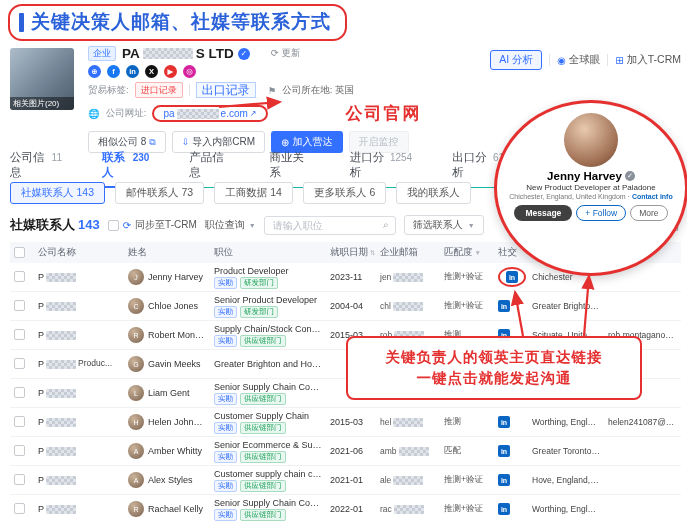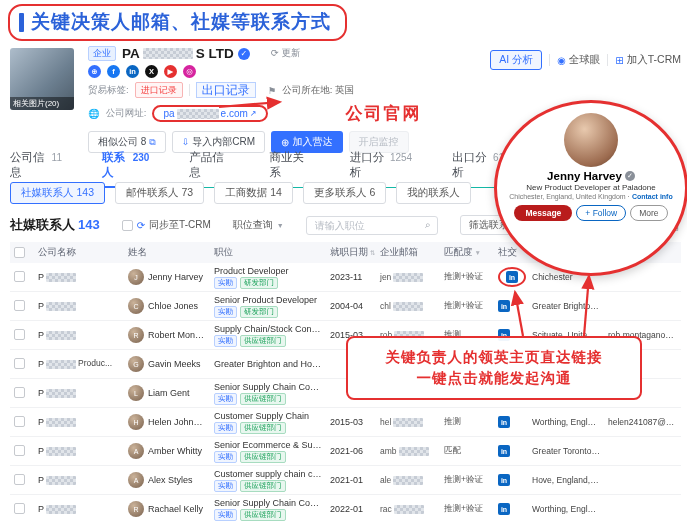--- a/index.html
+++ b/index.html
@@ -64,21 +64,21 @@
   .tab.active .cnt{color:#3370ff;}
   .tab.active::after{content:"";position:absolute;left:0;right:0;bottom:-8px;height:2px;background:#3370ff;}
 
   
   .chips{left:10px;top:182px;display:flex;gap:10px;}
   .chip{border:1px solid #d9dce1;border-radius:3px;padding:3px 10px;font-size:10.5px;color:#555;
     background:#fff;cursor:pointer;display:flex;gap:3px;}
   .chip.active{border-color:#3370ff;color:#3370ff;background:#f0f5ff;}
 
   
-  .toolbar{left:10px;right:8px;top:215px;display:flex;align-items:center;gap:22px;}
+  .toolbar{left:10px;right:8px;top:215px;display:flex;align-items:center;gap:8px;}
   .sec-title{font-size:13px;font-weight:bold;color:#1c1c1c;}
   .sec-title .cnt{color:#3370ff;margin-left:3px;}
   .cb{width:9px;height:9px;border:1px solid #c6c9ce;border-radius:2px;background:#fff;
     display:inline-block;cursor:pointer;}
   .tb-item{display:flex;align-items:center;gap:4px;font-size:10px;color:#555;cursor:pointer;}
   .caret{font-size:7px;color:#9aa0a9;}
   .searchbox{border:1px solid #d9dce1;border-radius:3px;display:flex;align-items:center;
     padding:2px 6px;gap:4px;width:118px;}
   .searchbox input{border:none;outline:none;font-size:10px;width:100%;
     font-family:"Liberation Sans","DejaVu Sans",sans-serif;color:#333;}
@@ -139,21 +139,21 @@
   .li-avatar{width:54px;height:54px;border-radius:50%;
     background:radial-gradient(circle at 38% 30%,#e8c9ae,#9c6b4f 70%,#5d3b28);}
   .li-name{margin-top:3px;font-size:11.5px;font-weight:bold;color:#000;display:flex;
     align-items:center;gap:3px;}
   .li-shield{width:10px;height:10px;border-radius:50%;background:#8a9099;color:#fff;font-size:7px;
     display:inline-flex;align-items:center;justify-content:center;}
   .li-headline{font-size:8px;color:#333;margin-top:1px;}
   .li-loc{font-size:7px;color:#777;margin-top:1px;white-space:nowrap;}
   .li-contact{color:#0a66c2;font-weight:bold;cursor:pointer;}
   .li-btns{display:flex;gap:4px;margin-top:5px;}
-  .btn-msg{background:#b91c1c;color:#fff;border:none;border-radius:10px;padding:2px 11px;
+  .btn-msg{background:#404040;color:#fff;border:none;border-radius:10px;padding:2px 11px;
     font-size:8.5px;font-weight:bold;cursor:pointer;}
   .btn-follow{background:#fff;color:#0a66c2;border:1px solid #0a66c2;border-radius:10px;
     padding:2px 8px;font-size:8.5px;cursor:pointer;}
   .btn-more{background:#fff;color:#555;border:1px solid #999;border-radius:10px;
     padding:2px 8px;font-size:8.5px;cursor:pointer;}
 
   .arrow-layer{inset:0;z-index:40;pointer-events:none;}
 </style>
 </head>
 <body>

